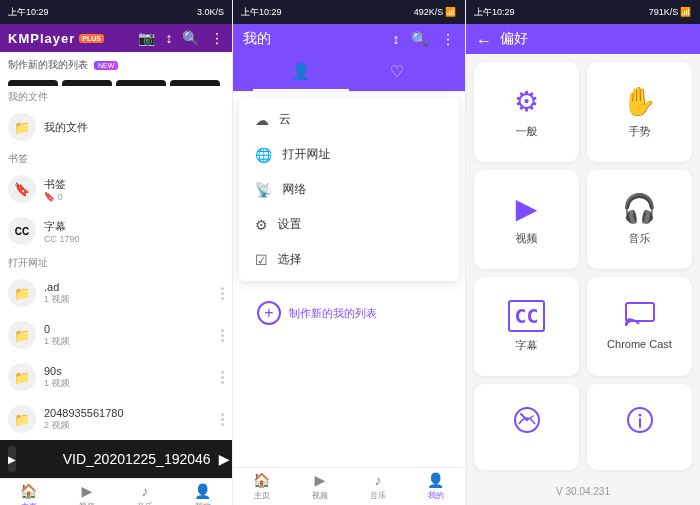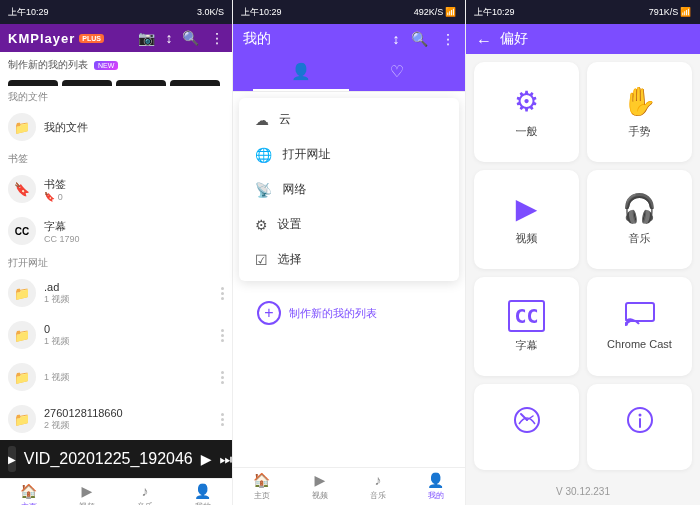--- a/index.html
+++ b/index.html
@@ -166,23 +166,24 @@
     .now-playing-bar {
       background: #1a1a1a;
       padding: 6px 8px;
       display: flex;
       align-items: center;
       gap: 8px;
       margin-top: auto;
     }
 
     .now-playing-title {
-      font-size: 16px;
+      font-size: 14px;
       color: #fff;
       flex: 1;
+      margin-left: 39px;
     }
 
     .now-playing-controls {
       display: flex;
       gap: 8px;
     }
 
     .now-playing-btn {
       color: #fff;
       font-size: 14px;
@@ -498,33 +499,34 @@
     <div class="list-item-more">
       <span></span>
         <span></span>
         <span></span>
     </div>
   </div>
 
   <div class="list-item">
     <div class="list-icon">📁</div>
     <div class="list-item-text">
+      <div class="list-item-name">90s</div>
       <div class="list-item-count">1 视频</div>
     </div>
     <div class="list-item-more">
       <span></span>
         <span></span>
         <span></span>
     </div>
   </div>
 
   <div class="list-item">
     <div class="list-icon">📁</div>
     <div class="list-item-text">
-      <div class="list-item-name">2760128118660</div>
+      <div class="list-item-name">2048935561780</div>
       <div class="list-item-count">2 视频</div>
     </div>
     <div class="list-item-more">
       <span></span>
         <span></span>
         <span></span>
     </div>
   </div>
 
   <div class="now-playing-bar" style="margin-top:auto;">
@@ -700,15 +702,15 @@
           <circle cx="14" cy="14" r="12" stroke="#7c4dff" stroke-width="2" fill="none"></circle>
           <circle cx="14" cy="9" r="1.5" fill="#7c4dff"></circle>
           <line x1="14" y1="13" x2="14" y2="21" stroke="#7c4dff" stroke-width="2" stroke-linecap="round"></line>
         </svg>
       </span>
       <span class="pref-card-label"></span>
     </div>
   </div>
 
   <div class="right-footer">
-    <span>V 30.12.231</span>
+    <span>V 30.04.231</span>
   </div>
 </div>
 
 </body></html>

